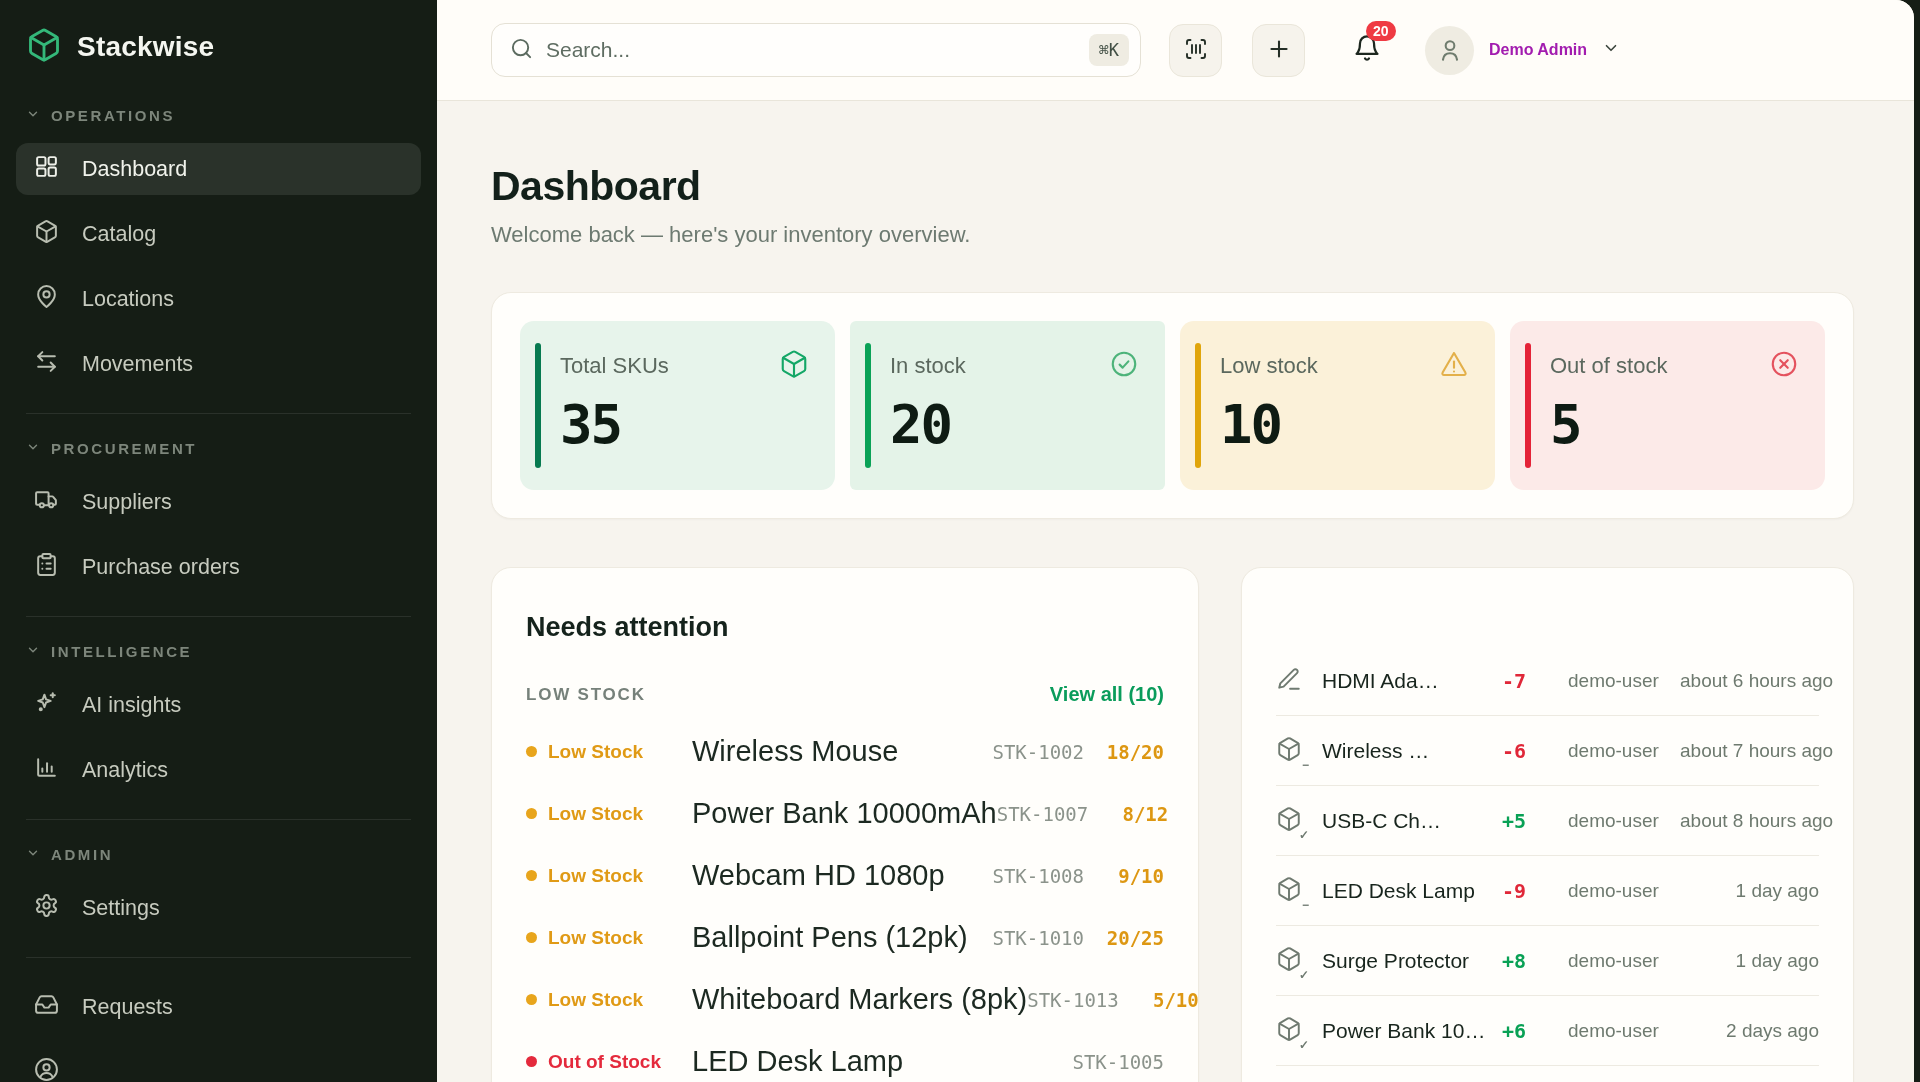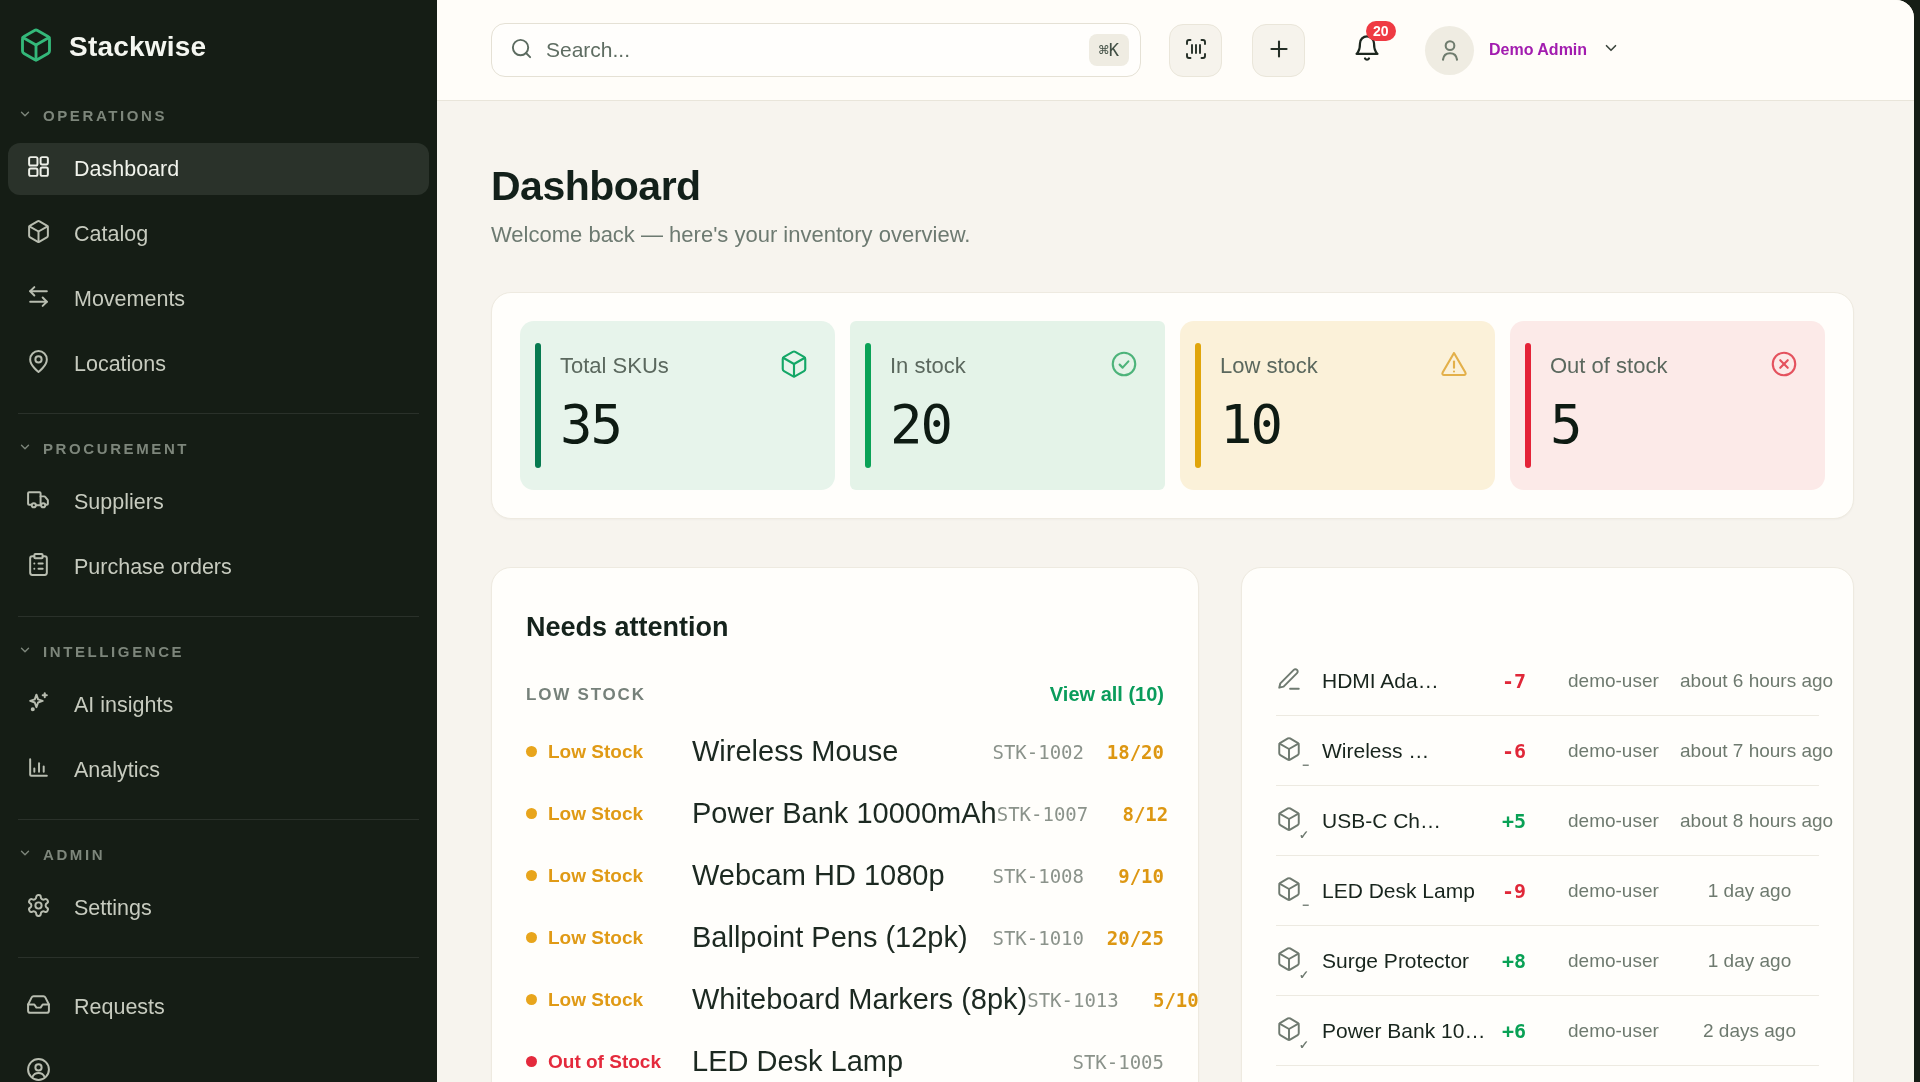--- a/index.html
+++ b/index.html
@@ -1,21 +1,21 @@
 <!DOCTYPE html>
 <html><head>
 <meta charset="utf-8">
 <style>
   * { margin:0; padding:0; box-sizing:border-box; }
   html,body { width:1920px; height:1082px; overflow:hidden; }
   body { background:#151d15; font-family:"Liberation Sans", sans-serif; display:flex; }
   .mono { font-family:"DejaVu Sans Mono", monospace; }
 
   
-  .sidebar { width:437px; flex:0 0 437px; background:#151d15; color:#c7cbbf; padding:0 8px; }
+  .sidebar { width:437px; flex:0 0 437px; background:#151d15; color:#c7cbbf; padding:0 16px; }
   .logo-row { display:flex; align-items:center; gap:15px; padding:27px 10px 0; }
   .logo-row svg { color:#34b87a; }
   .brand-name { font-size:28px; font-weight:700; color:#f4f6f0; letter-spacing:.2px; }
   nav { margin-top:40px; }
   .section-label { display:flex; align-items:center; gap:11px; color:#7d867b; font-size:15px;
     font-weight:700; letter-spacing:2.6px; padding:0 10px; margin:26px 0 19px; }
   .section-label svg { color:#7d867b; }
   .nav-item { display:flex; align-items:center; gap:23px; height:52px; padding:0 18px;
     border-radius:12px; font-size:21.5px; color:#c7cbbf; margin-bottom:13px; cursor:pointer; }
   .nav-item svg { color:#b8bdb0; flex:0 0 auto; }
@@ -52,21 +52,21 @@
   .page-title { font-size:41px; font-weight:800; color:#13201a; letter-spacing:-.5px; }
   .subtitle { font-size:22px; color:#6d7a71; margin-top:12px; }
 
   
   .stats-wrap { margin-top:44px; background:#fffefb; border:1px solid #eeeae0; border-radius:20px;
     padding:28px; display:flex; gap:15px; box-shadow:0 1px 2px rgba(0,0,0,.03); }
   .stat { flex:1; border-radius:14px; position:relative; padding:28px 26px 34px 40px; }
   .stat .bar { position:absolute; left:15px; top:22px; bottom:22px; width:6px; border-radius:3px; }
   .stat-top { display:flex; justify-content:space-between; align-items:center; }
   .stat-label { font-size:22px; color:#5b685e; }
-  .stat-value { font-family:"DejaVu Sans Mono", monospace; font-size:54px; font-weight:400;
+  .stat-value { font-family:"DejaVu Sans Mono", monospace; font-size:54px; font-weight:700;
     color:#0e1b13; margin-top:10px; letter-spacing:-2px; }
   .t-green  { background:#e7f4eb; } .t-green  .bar { background:#077a50; } .t-green  .stat-icon { color:#14a767; }
   .t-green2 { background:#e4f3e8;border-radius:6px; } .t-green2 .bar { background:#0aa257; } .t-green2 .stat-icon { color:#4db37a; }
   .t-amber  { background:#fbf1d9; } .t-amber  .bar { background:#e0a50b; } .t-amber  .stat-icon { color:#e3b04a; }
   .t-red    { background:#fceae8; } .t-red    .bar { background:#e42438; } .t-red    .stat-icon { color:#e4525e; }
 
   
   .panels { display:flex; gap:42px; margin-top:48px; align-items:flex-start; }
   .panel { background:#fffefb; border:1px solid #eeeae0; border-radius:20px; padding:44px 34px;
     box-shadow:0 1px 2px rgba(0,0,0,.03); height:760px; overflow:hidden; }
@@ -92,21 +92,21 @@
   .act-list { margin-top:34px; }
   .act-row { display:flex; align-items:center; height:70px; border-bottom:1px solid #edeae1; }
   .act-icon { width:28px; flex:0 0 28px; color:#6f7a70; position:relative; }
   .act-icon .mini { position:absolute; right:-6px; bottom:-5px; font-size:12px; line-height:1;
     color:#6f7a70; background:#fffefb; padding:0 1px; font-weight:700; }
   .act-name { width:172px; flex:0 0 172px; margin-left:18px; font-size:21px; color:#18251d;
     white-space:nowrap; overflow:hidden; }
   .act-delta { width:58px; flex:0 0 58px; margin-left:8px; font-size:20px; font-weight:700; white-space:nowrap; }
   .neg { color:#e02738; } .pos { color:#09a155; }
   .act-user { width:112px; flex:0 0 112px; margin-left:8px; font-size:19px; color:#6e7a6f; white-space:nowrap; }
-  .act-time { flex:1; text-align:center; font-size:19px; color:#6e7a6f; white-space:nowrap; }
+  .act-time { flex:1; text-align:right; font-size:19px; color:#6e7a6f; white-space:nowrap; }
 </style>
 </head>
 <body>
 
 <aside class="sidebar">
   <div class="logo-row">
     <span>
       <svg width="36" height="36" viewBox="0 0 24 24" fill="none" stroke="currentColor" stroke-width="1.9" stroke-linecap="round" stroke-linejoin="round">
           <path d="M21 8a2 2 0 0 0-1-1.73l-7-4a2 2 0 0 0-2 0l-7 4A2 2 0 0 0 3 8v8a2 2 0 0 0 1 1.73l7 4a2 2 0 0 0 2 0l7-4A2 2 0 0 0 21 16Z"></path>
           <path d="m3.3 7 8.7 5 8.7-5"></path>
@@ -135,33 +135,33 @@
     <div class="nav-item">
       <span><svg width="25" height="25" viewBox="0 0 24 24" fill="none" stroke="currentColor" stroke-width="1.9" stroke-linecap="round" stroke-linejoin="round">
             <path d="M21 8a2 2 0 0 0-1-1.73l-7-4a2 2 0 0 0-2 0l-7 4A2 2 0 0 0 3 8v8a2 2 0 0 0 1 1.73l7 4a2 2 0 0 0 2 0l7-4A2 2 0 0 0 21 16Z"></path>
             <path d="m3.3 7 8.7 5 8.7-5"></path>
             <path d="M12 22V12"></path>
           </svg></span>
       <span>Catalog</span>
     </div>
     <div class="nav-item">
       <span><svg width="25" height="25" viewBox="0 0 24 24" fill="none" stroke="currentColor" stroke-width="1.9" stroke-linecap="round" stroke-linejoin="round">
+            <path d="M20 10c0 6-8 12-8 12s-8-6-8-12a8 8 0 0 1 16 0Z"></path>
+            <circle cx="12" cy="10" r="3"></circle>
+          </svg></span>
+      <span>Locations</span>
+    </div>
+    <div class="nav-item">
+      <span><svg width="25" height="25" viewBox="0 0 24 24" fill="none" stroke="currentColor" stroke-width="1.9" stroke-linecap="round" stroke-linejoin="round">
             <path d="m8 3-4 4 4 4"></path>
             <path d="M4 7h16"></path>
             <path d="m16 21 4-4-4-4"></path>
             <path d="M20 17H4"></path>
           </svg></span>
       <span>Movements</span>
-    </div>
-    <div class="nav-item">
-      <span><svg width="25" height="25" viewBox="0 0 24 24" fill="none" stroke="currentColor" stroke-width="1.9" stroke-linecap="round" stroke-linejoin="round">
-            <path d="M20 10c0 6-8 12-8 12s-8-6-8-12a8 8 0 0 1 16 0Z"></path>
-            <circle cx="12" cy="10" r="3"></circle>
-          </svg></span>
-      <span>Locations</span>
     </div>
 
     <div class="sb-divider"></div>
 
     <div class="section-label">
       <span><svg width="14" height="14" viewBox="0 0 24 24" fill="none" stroke="currentColor" stroke-width="2.4" stroke-linecap="round" stroke-linejoin="round">
             <path d="m6 9 6 6 6-6"></path>
           </svg></span>
       <span>PROCUREMENT</span>
     </div>

